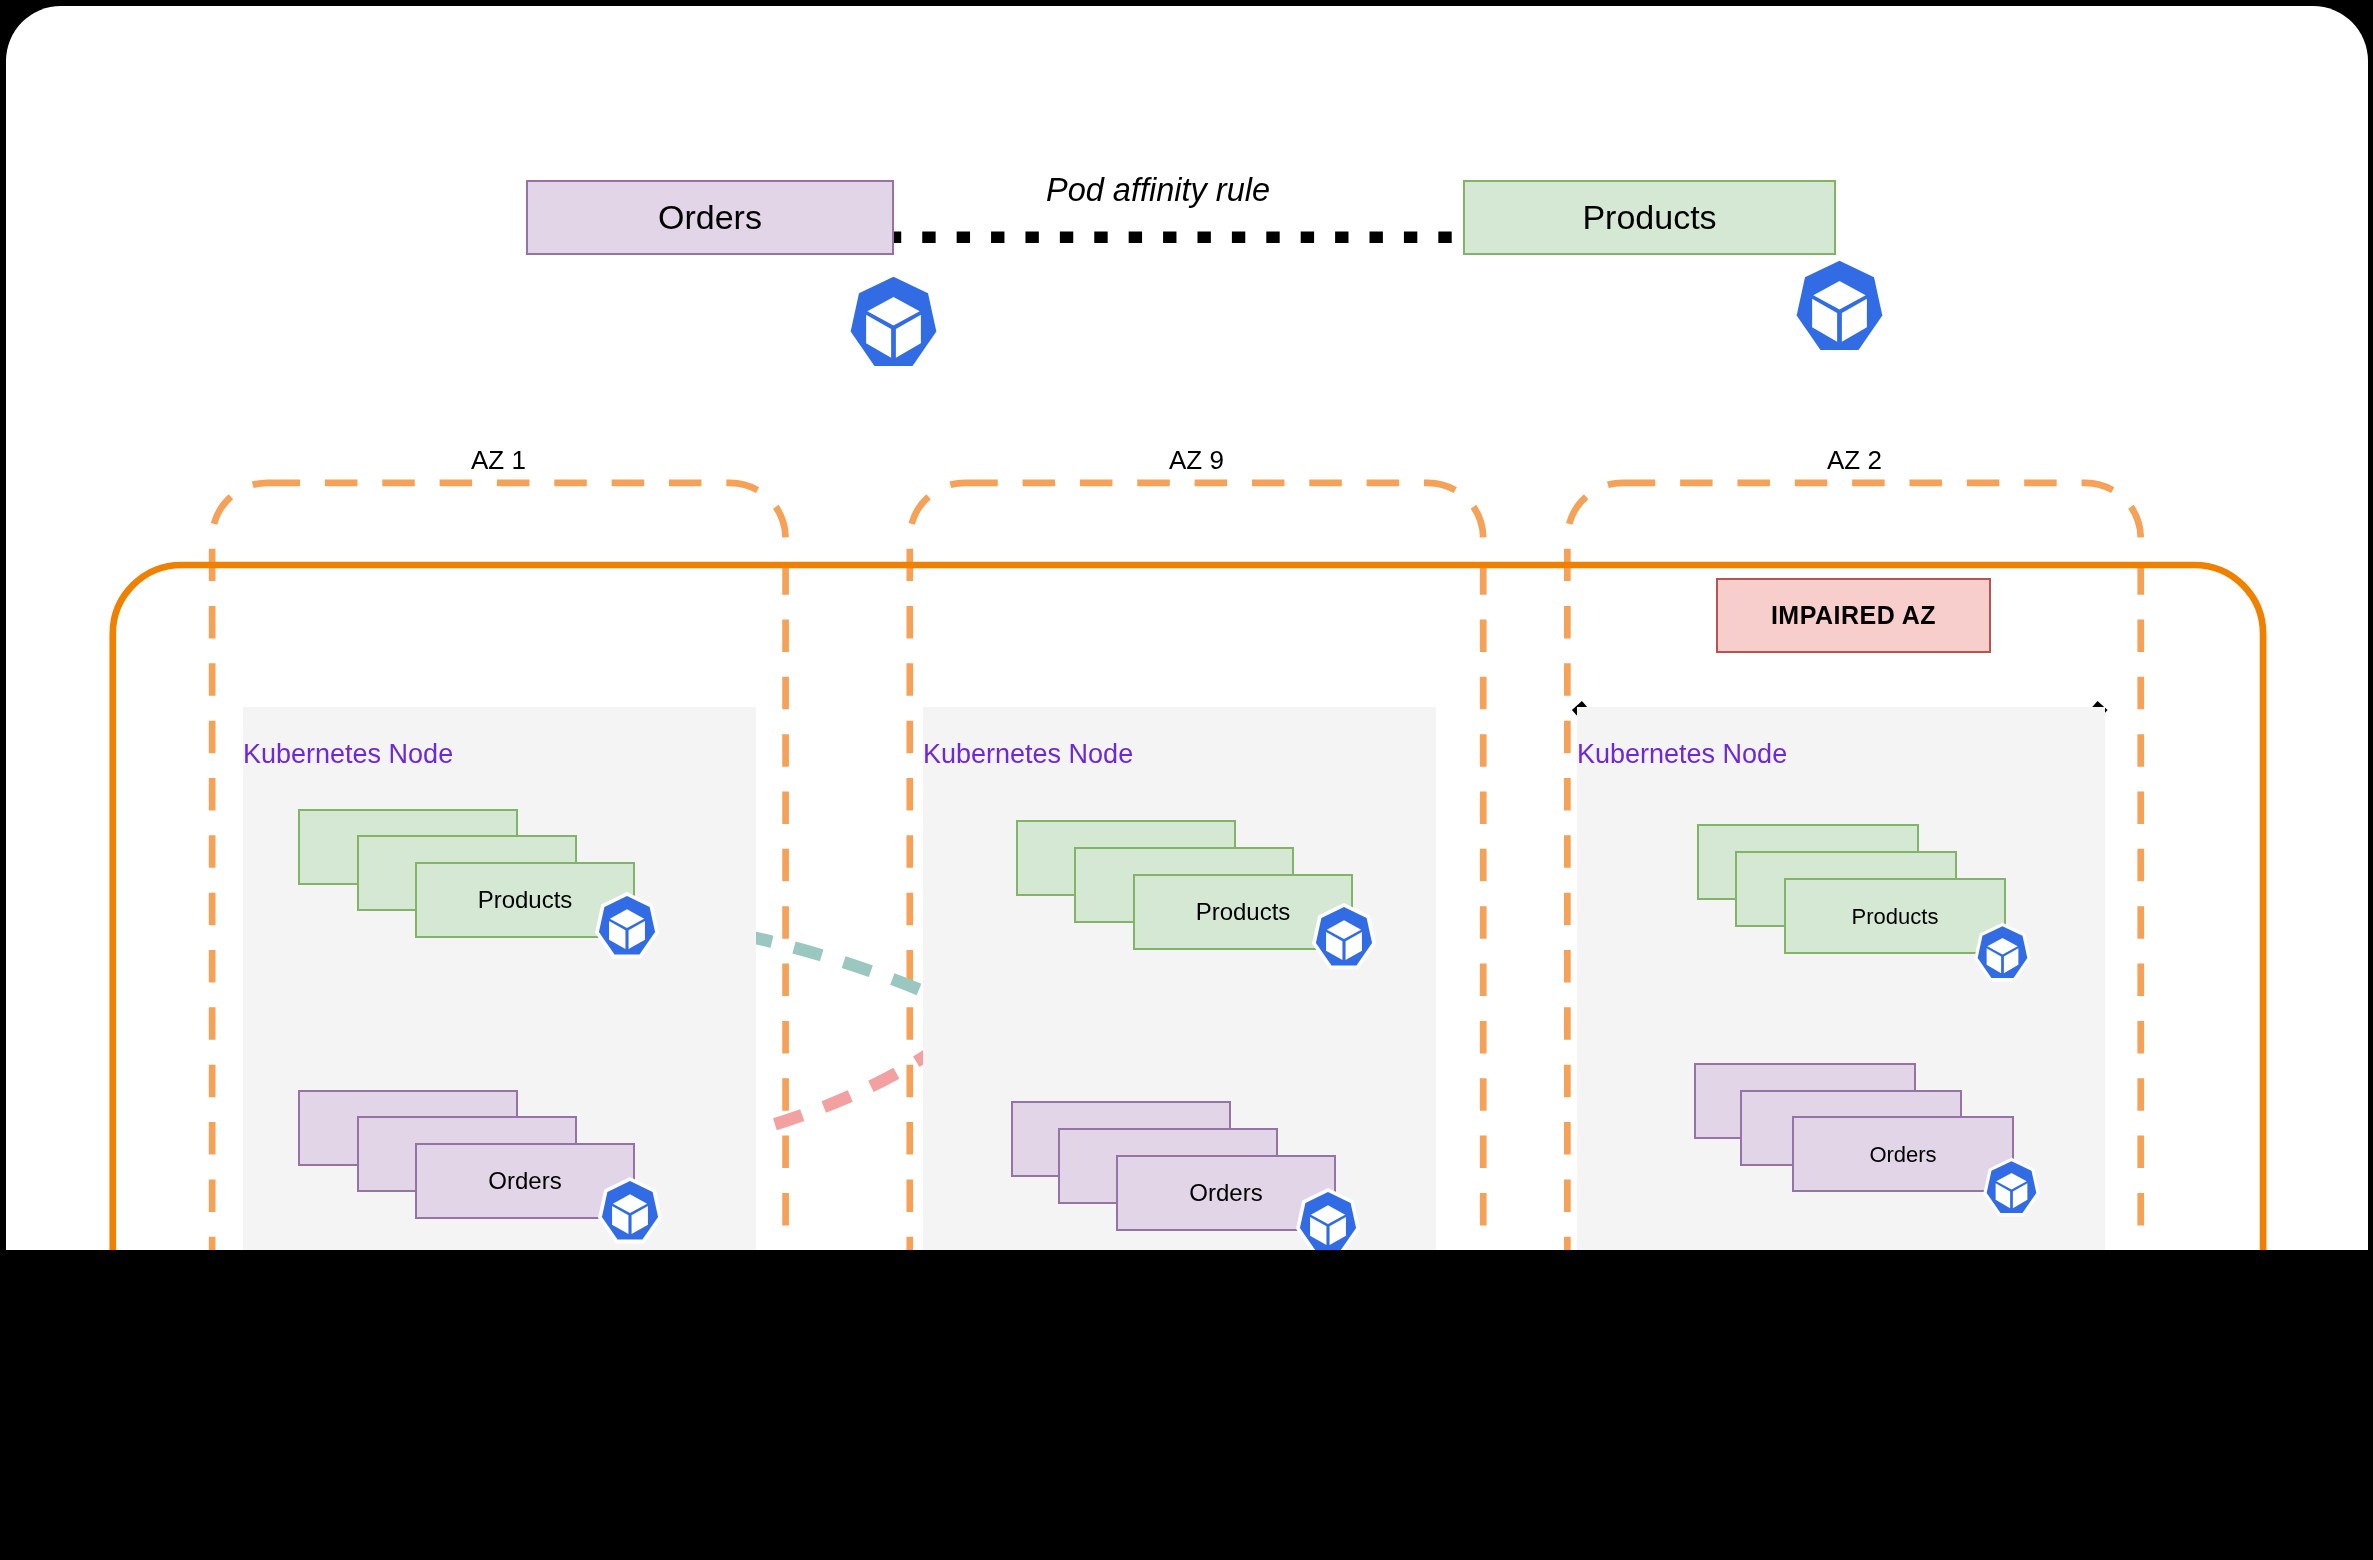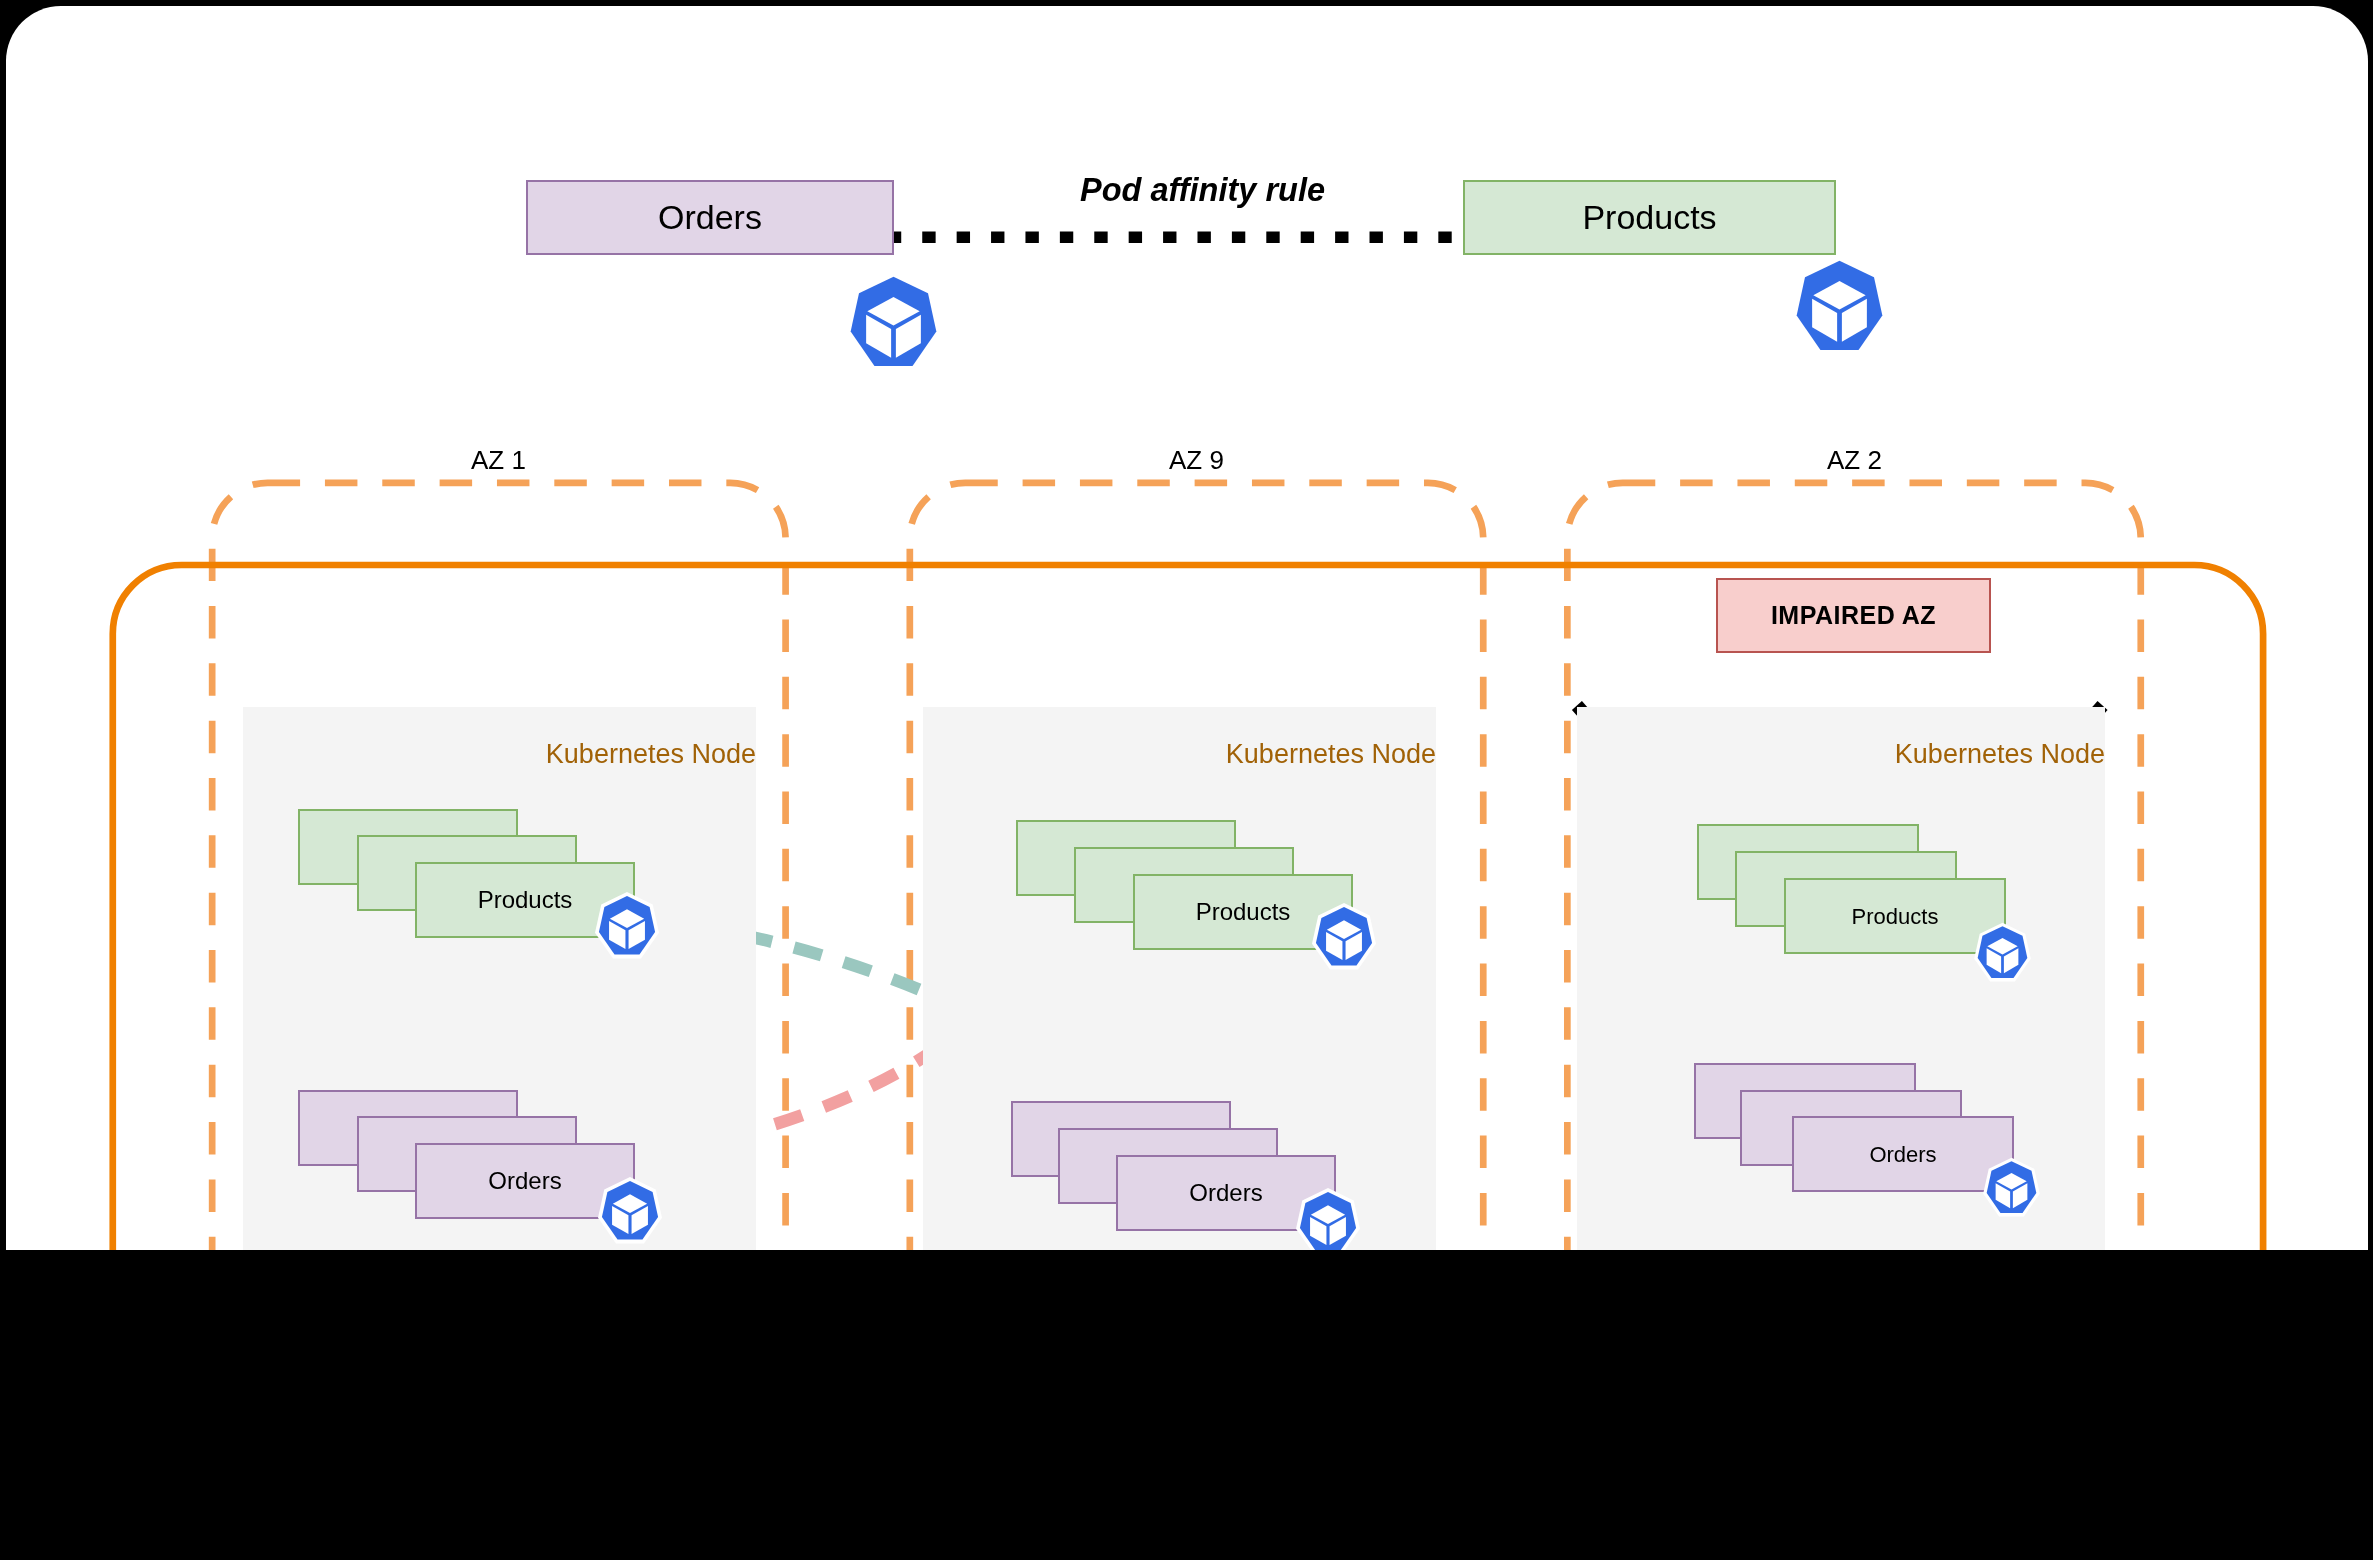--- a/index.html
+++ b/index.html
@@ -11,21 +11,21 @@
   .appbox{position:absolute;box-sizing:border-box;display:flex;align-items:center;justify-content:center;}
   .appbox span{font-size:34px;color:#000;}
   .box-orders{background:#e1d5e7;border:2.9px solid #9673a6;}
   .box-products{background:#d5e8d4;border:2.9px solid #82b366;}
 
   .affinity-label{position:absolute;font-size:32.5px;font-style:italic;color:#000;white-space:nowrap;}
 
   .az-title{position:absolute;font-size:26px;color:#000;text-align:center;}
 
   .node-panel{position:absolute;background:#f4f4f4;}
-  .node-title{position:absolute;width:100%;text-align:right;font-size:27px;color:#a16207;}
+  .node-title{position:absolute;width:100%;text-align:left;font-size:27px;color:#6d28d9;}
 
   .pod{position:absolute;box-sizing:border-box;}
   .pod-green{background:#d5e8d4;border:2.9px solid #82b366;}
   .pod-purple{background:#e1d5e7;border:2.9px solid #9673a6;}
   .pod-label{position:absolute;width:100%;text-align:center;font-size:24px;color:#000;}
   .pod-label-sm{font-size:22px;}
 
   .impaired{position:absolute;box-sizing:border-box;background:#f8cecc;border:2.9px solid #b85450;
     display:flex;align-items:center;justify-content:center;font-size:25px;font-weight:bold;color:#000;
     letter-spacing:0.5px;}
@@ -84,21 +84,21 @@
   </svg>
 
   <div class="appbox box-orders" style="left:526px;top:180px;width:368px;height:75px;">
     <span>Orders</span>
   </div>
 
   <div class="appbox box-products" style="left:1463px;top:180px;width:373px;height:75px;">
     <span>Products</span>
   </div>
 
-  <div class="affinity-label" style="left:1080px;top:172px;font-weight:bold;">Pod affinity rule</div>
+  <div class="affinity-label" style="left:1046px;top:172px;">Pod affinity rule</div>
 
   <div class="k8s" style="left:834px;top:266px;width:119px;height:119px;">
     <svg viewBox="0 0 100 100" width="119" height="119">
       <polygon points="50,4 83,20 91,56 68,89 32,89 9,56 17,20" fill="#fff"></polygon>
       <polygon points="50,9 79,23 86,55 66,84 34,84 14,55 21,23" fill="#326ce5"></polygon>
       <polygon points="50,26 72,38 50,50 28,38" fill="#fff"></polygon>
       <polygon points="27,41 48,53 48,77 27,65" fill="#fff"></polygon>
       <polygon points="73,41 52,53 52,77 73,65" fill="#fff"></polygon>
     </svg>
   </div>

